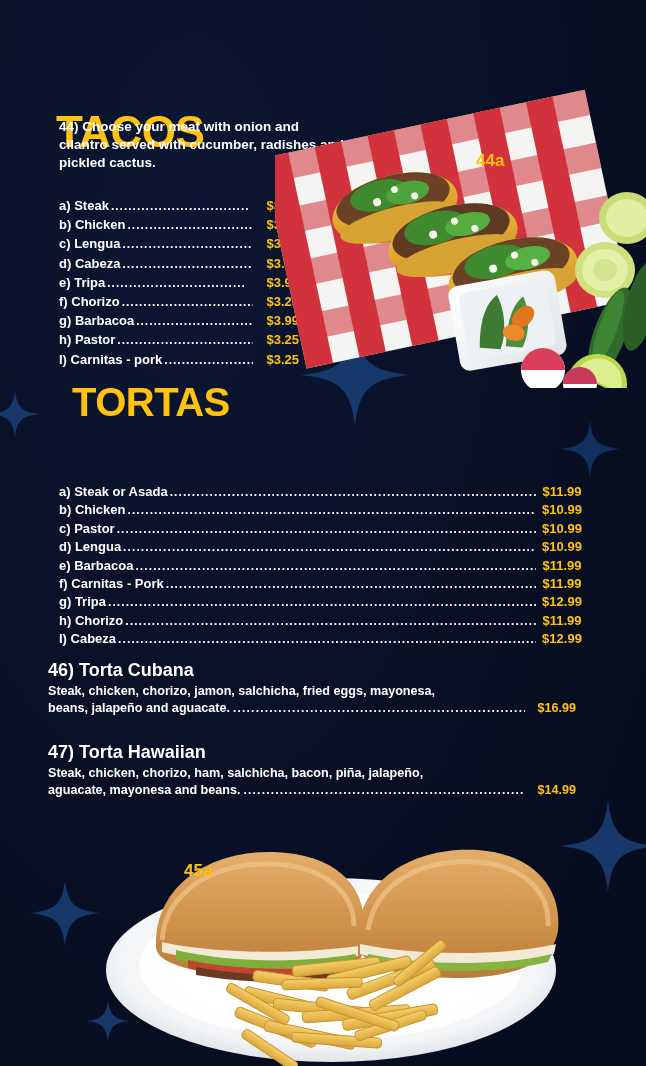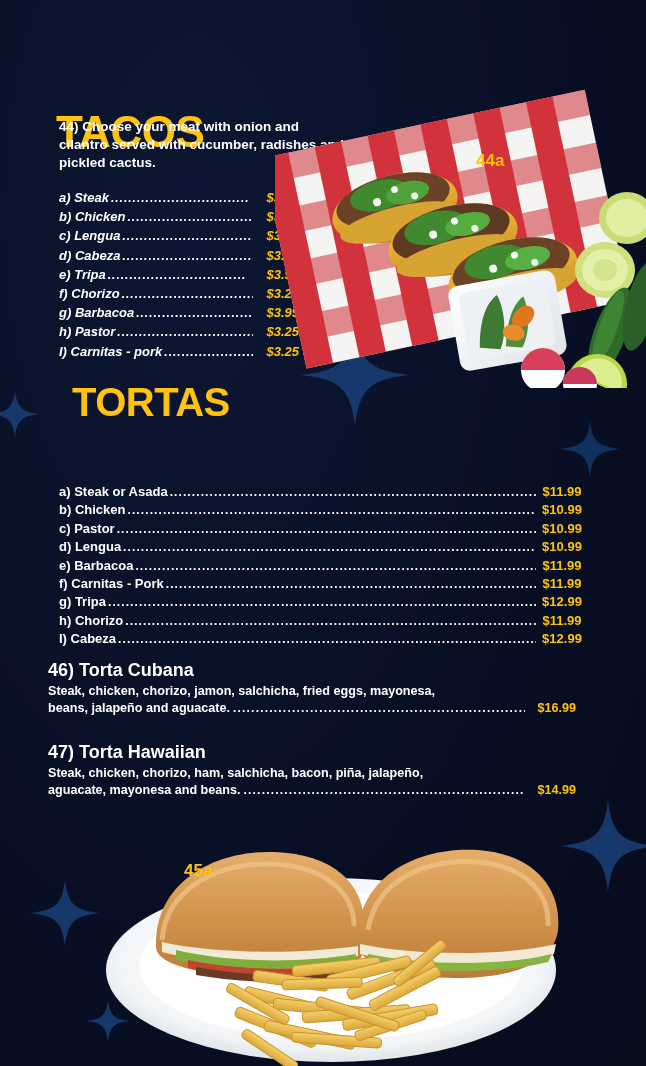--- a/index.html
+++ b/index.html
@@ -66,23 +66,22 @@
     position: absolute;
     left: 59px;
     top: 430px;
     width: 530px;
   }
 
   
   .taco-list {
     position: absolute;
     left: 59px;
-    top: 190px;
+    top: 198px;
     width: 240px;
-    font-style: italic;
   }
   .taco-row {
     display: flex;
     align-items: baseline;
     font-size: 13px;
     font-weight: bold;
     color: #ffffff;
     height: 19.2px;
     white-space: nowrap;
   }

